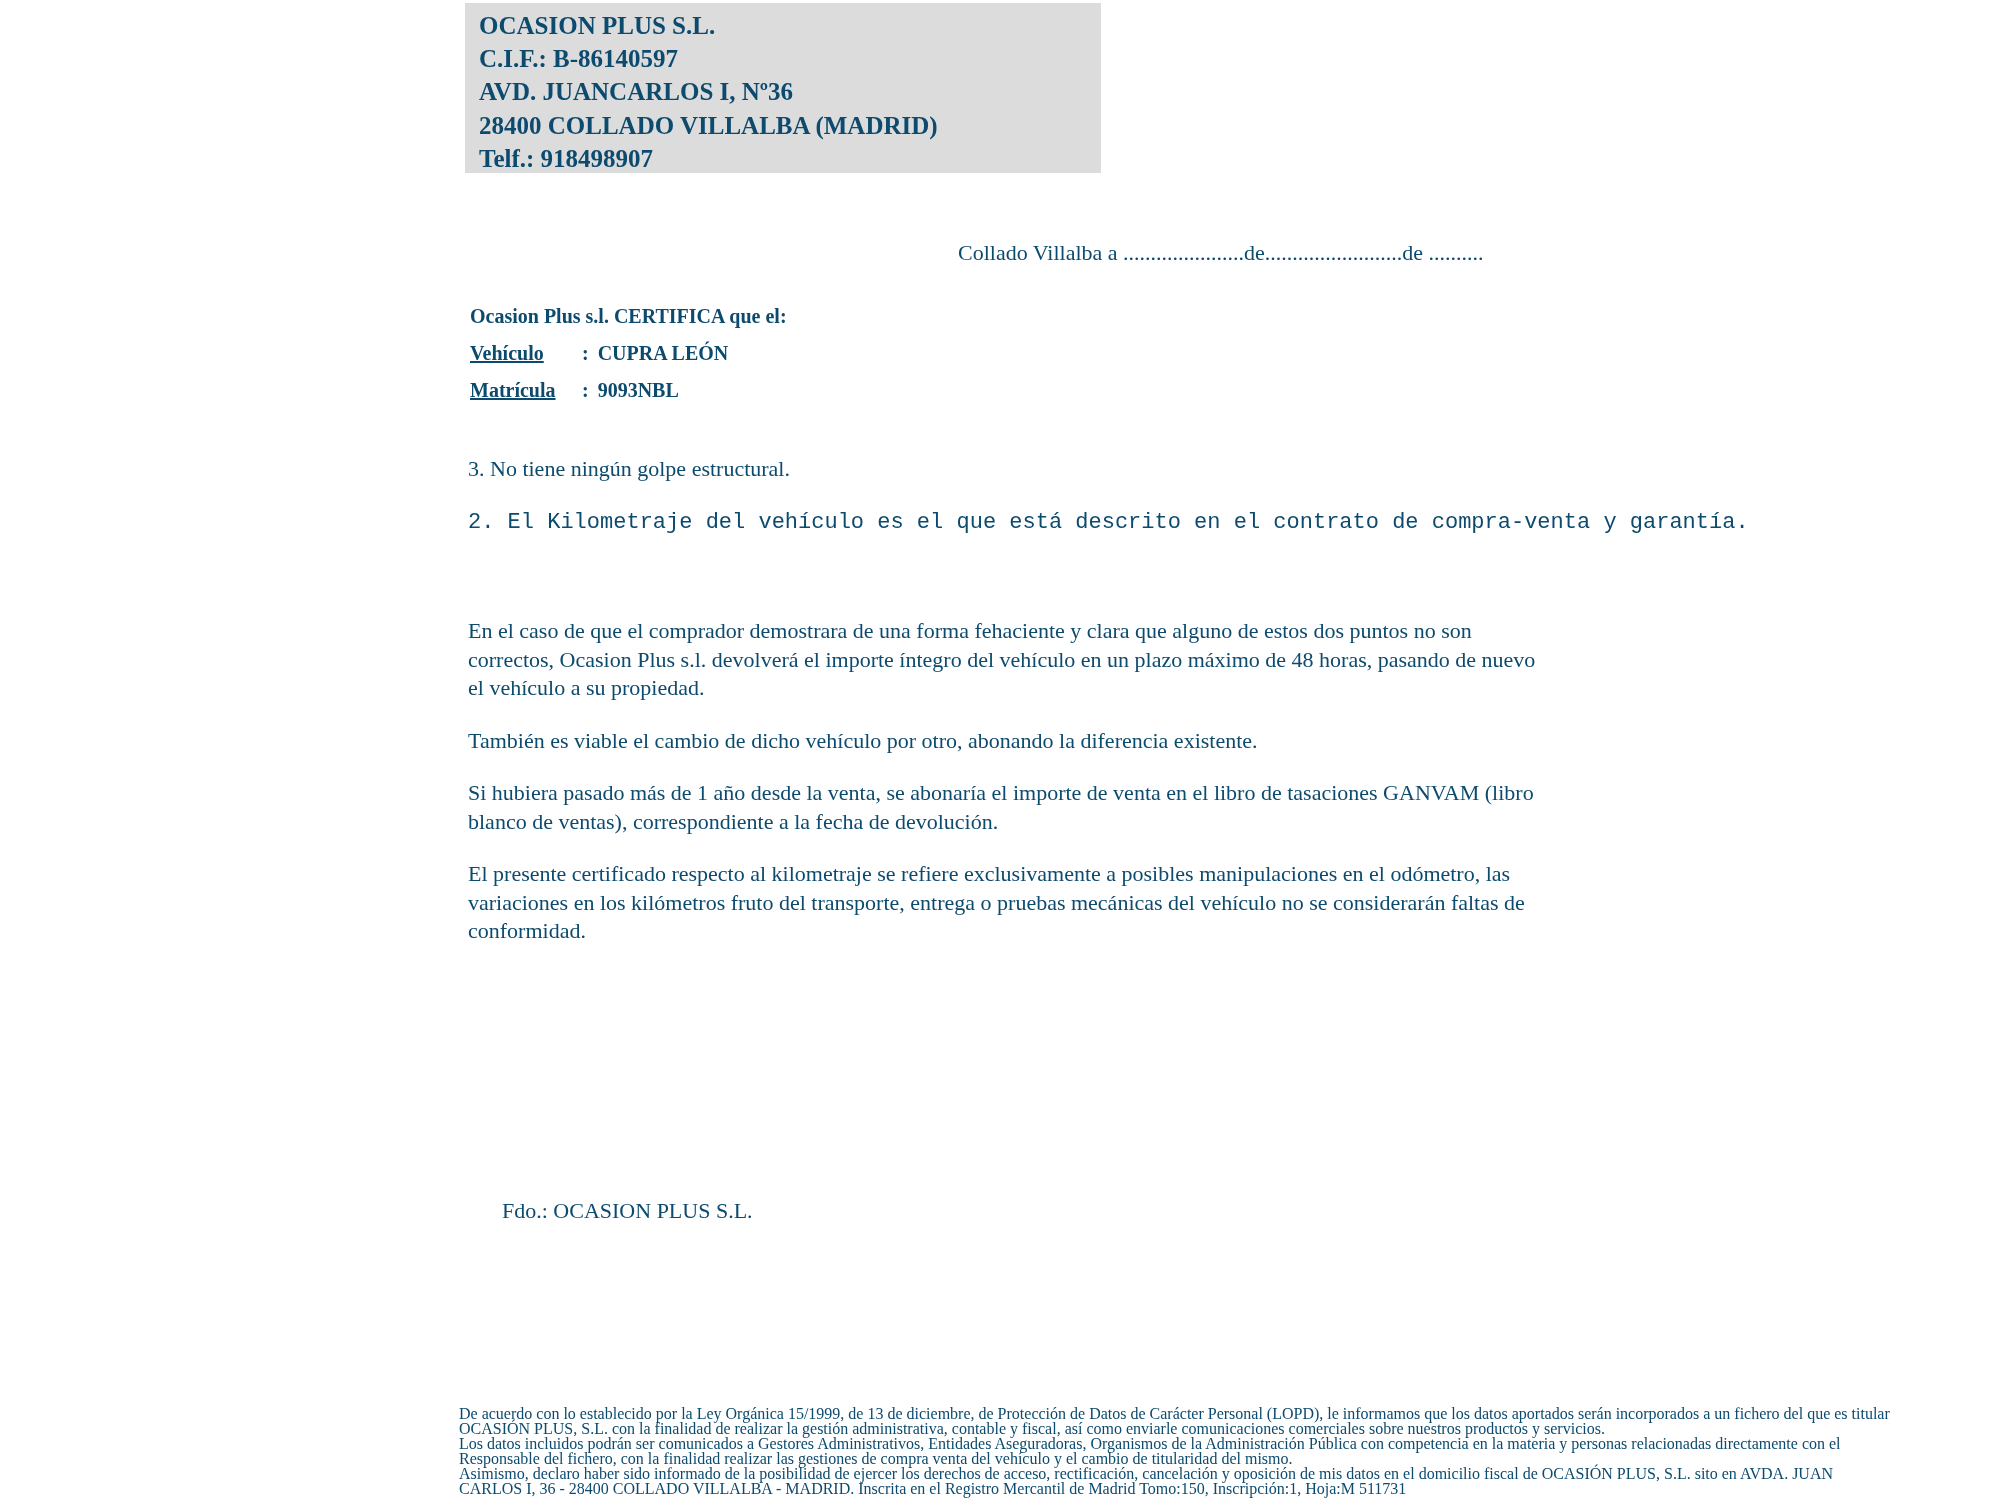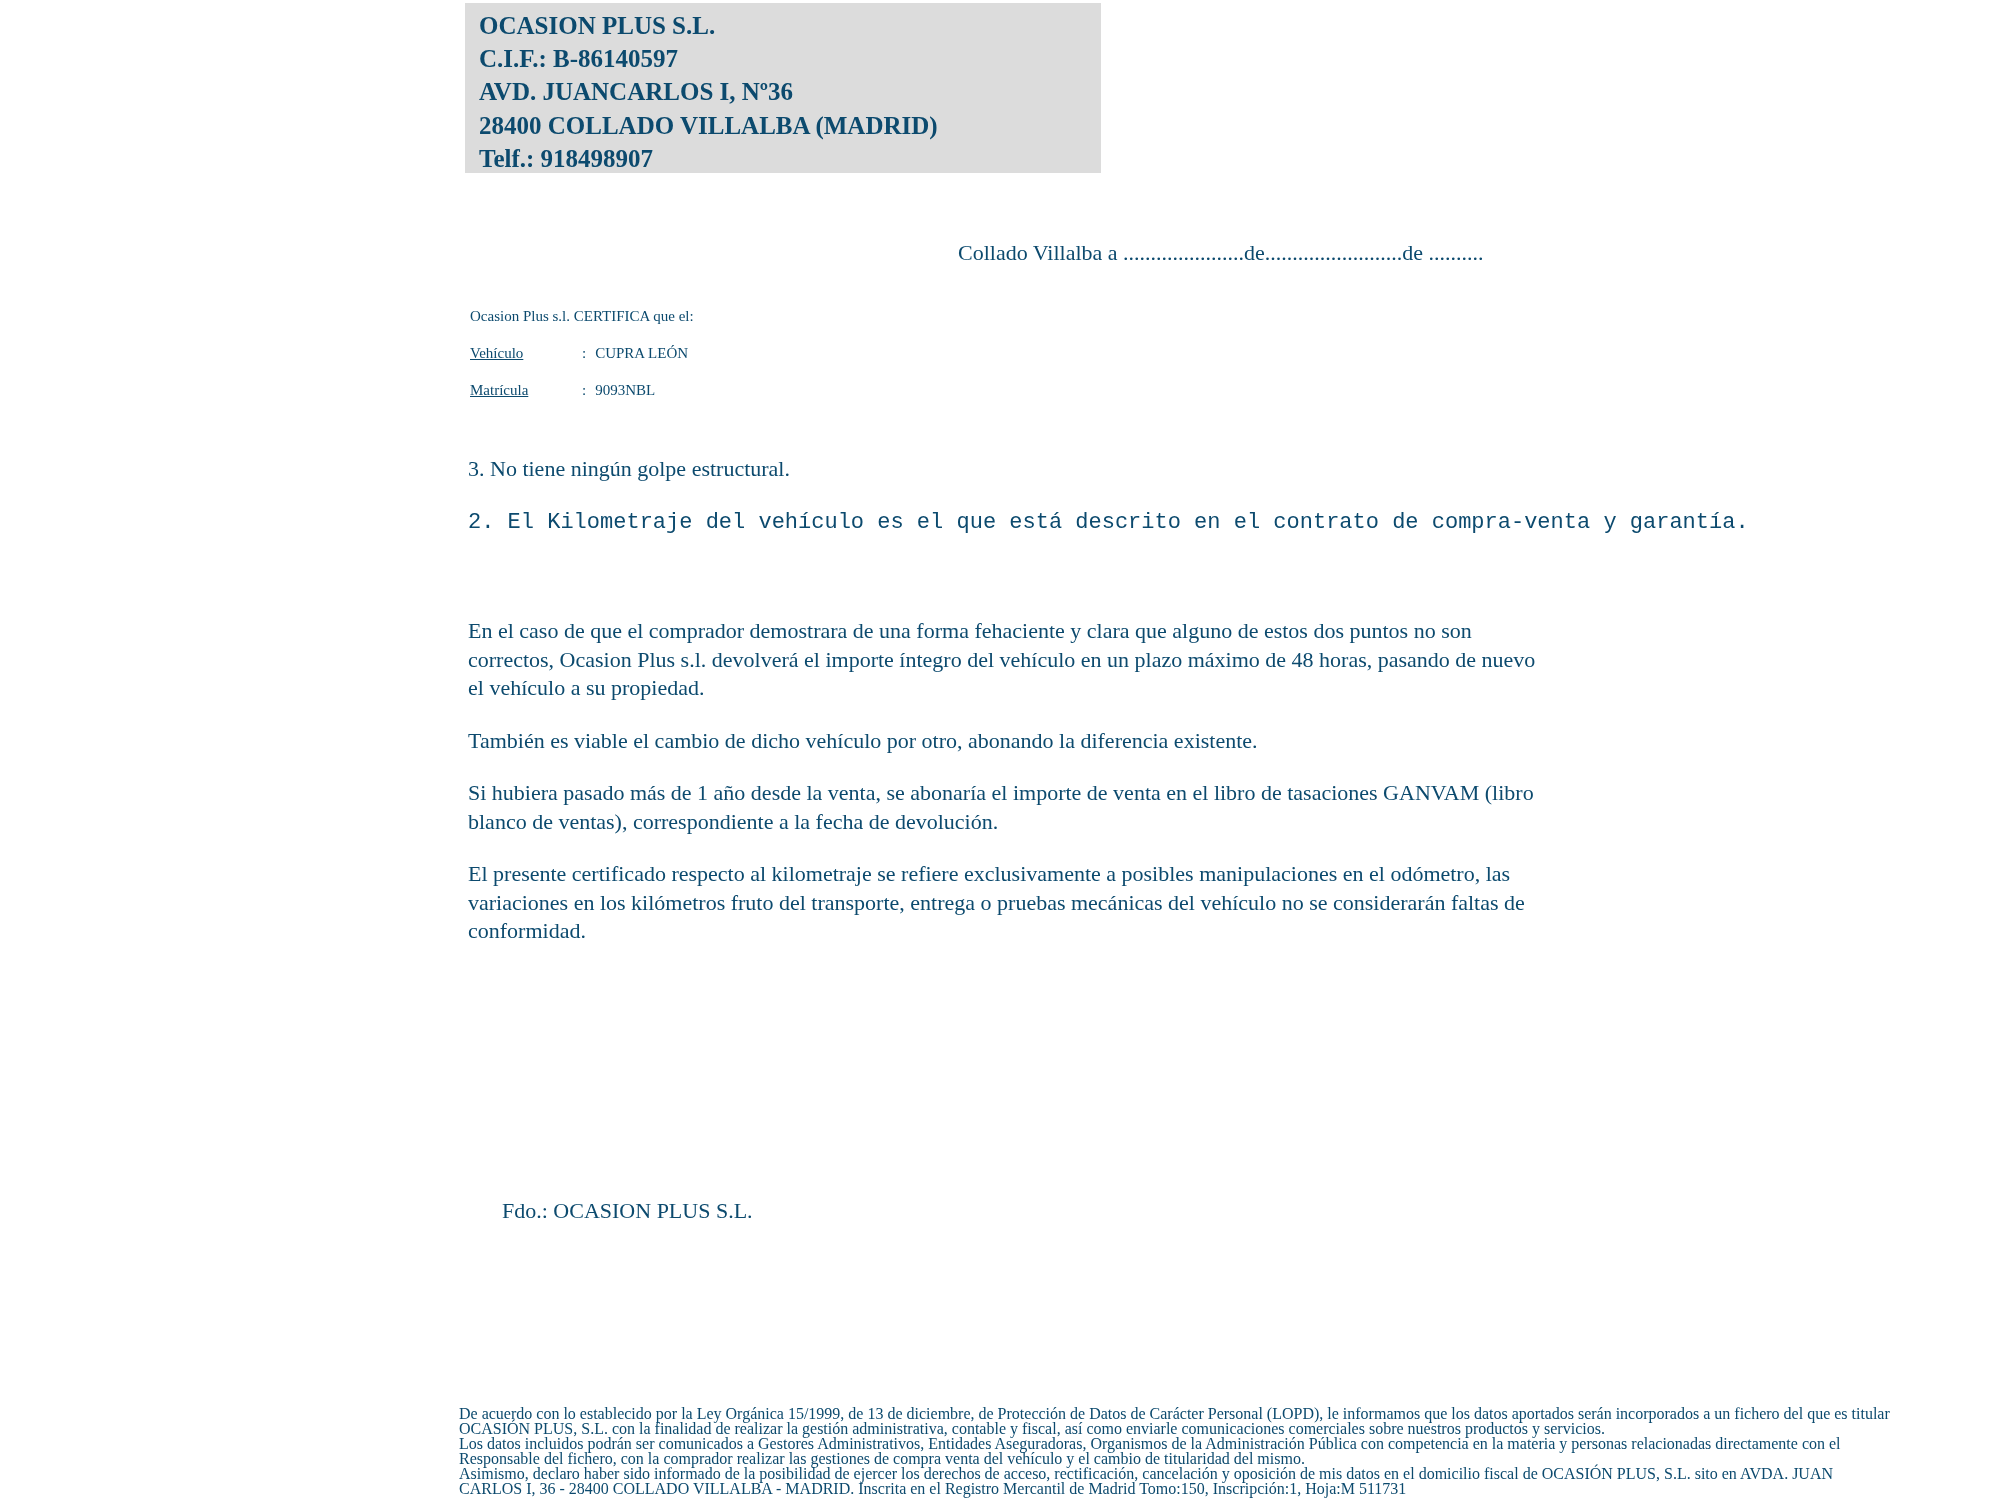--- a/index.html
+++ b/index.html
@@ -19,21 +19,21 @@
     font-weight:bold;
     font-size:25px;
     line-height:33.2px;
   }
   .date-line{
     position:absolute;left:958px;top:240px;
     font-size:22px;white-space:nowrap;
   }
   .cert{
     position:absolute;left:470px;top:298px;
-    font-size:15px;line-height:37px;
+    font-size:20px;line-height:37px;font-weight:bold;
   }
   .field-label{
     display:inline-block;width:112px;
     text-decoration:underline;
   }
   .field-sep{display:inline-block;margin-right:9px;}
   .point{
     position:absolute;left:468px;
     font-size:22px;white-space:nowrap;
   }
@@ -91,18 +91,18 @@
     <p>Si hubiera pasado más de 1 año desde la venta, se abonaría el importe de venta en el libro de tasaciones GANVAM (libro blanco de ventas), correspondiente a la fecha de devolución.</p>
     <p>El presente certificado respecto al kilometraje se refiere exclusivamente a posibles manipulaciones en el odómetro, las variaciones en los kilómetros fruto del transporte, entrega o pruebas mecánicas del vehículo no se considerarán faltas de conformidad.</p>
   </div>
 
   <div class="signature">Fdo.: OCASION PLUS S.L.</div>
 
   <div class="legal">
     <div class="legal-line">De acuerdo con lo establecido por la Ley Orgánica 15/1999, de 13 de diciembre, de Protección de Datos de Carácter Personal (LOPD), le informamos que los datos aportados serán incorporados a un fichero del que es titular</div>
     <div class="legal-line">OCASIÓN PLUS, S.L. con la finalidad de realizar la gestión administrativa, contable y fiscal, así como enviarle comunicaciones comerciales sobre nuestros productos y servicios.</div>
     <div class="legal-line">Los datos incluidos podrán ser comunicados a Gestores Administrativos, Entidades Aseguradoras, Organismos de la Administración Pública con competencia en la materia y personas relacionadas directamente con el</div>
-    <div class="legal-line">Responsable del fichero, con la comprador realizar las gestiones de compra venta del vehículo y el cambio de titularidad del mismo.</div>
+    <div class="legal-line">Responsable del fichero, con la finalidad realizar las gestiones de compra venta del vehículo y el cambio de titularidad del mismo.</div>
     <div class="legal-line">Asimismo, declaro haber sido informado de la posibilidad de ejercer los derechos de acceso, rectificación, cancelación y oposición de mis datos en el domicilio fiscal de OCASIÓN PLUS, S.L. sito en AVDA. JUAN</div>
     <div class="legal-line">CARLOS I, 36 - 28400 COLLADO VILLALBA - MADRID. Inscrita en el Registro Mercantil de Madrid Tomo:150, Inscripción:1, Hoja:M 511731</div>
   </div>
 
 </div>
 
 </body></html>

